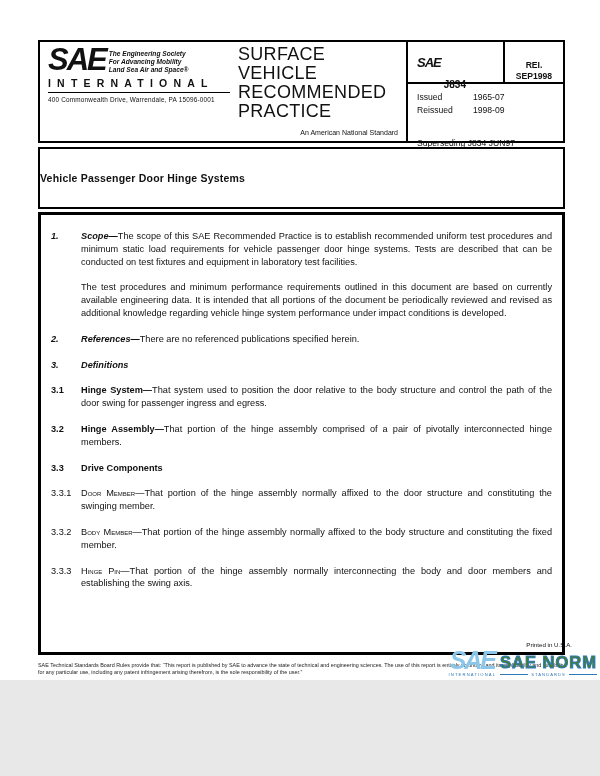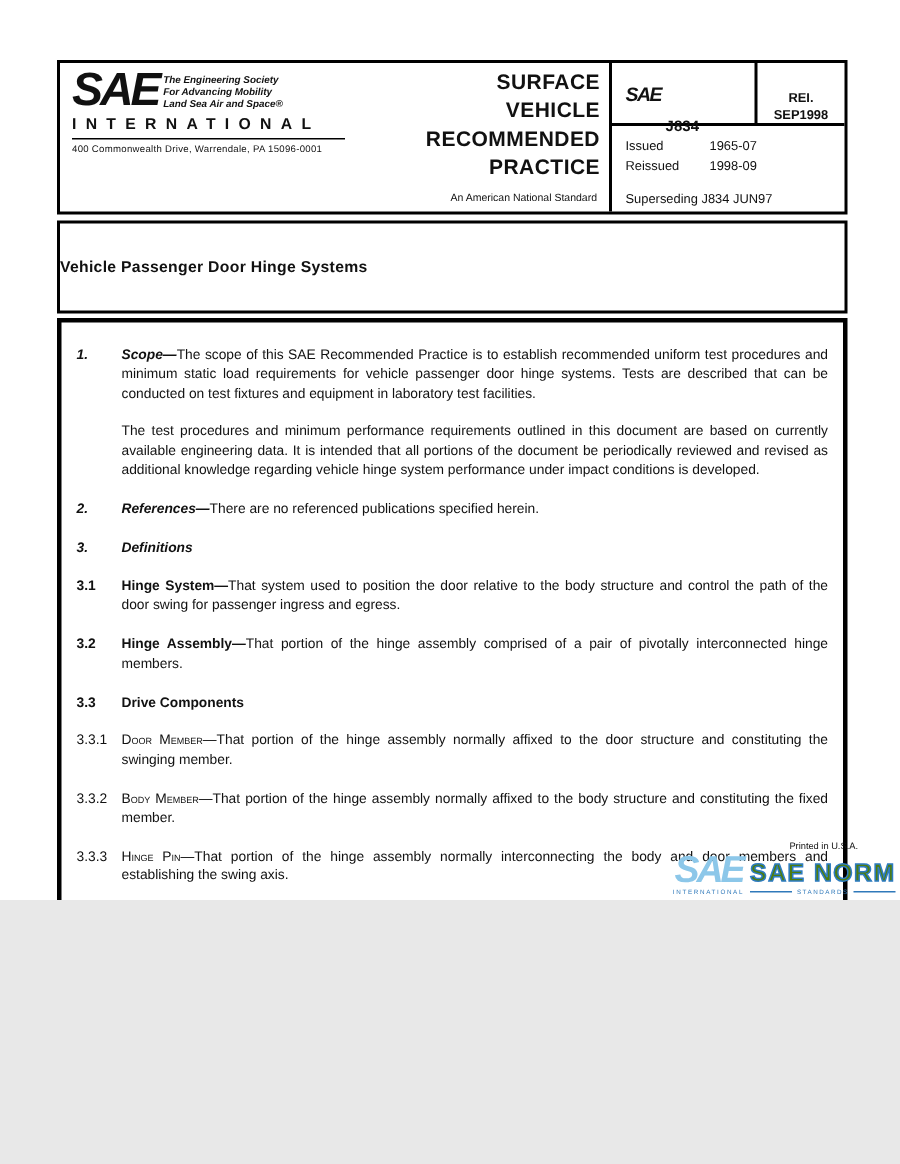--- a/index.html
+++ b/index.html
@@ -1,45 +1,45 @@
 <!DOCTYPE html>
 <html><head>
 <meta charset="utf-8">
 <style>
   * { margin:0; padding:0; box-sizing:border-box; }
   html,body { background:#e8e8e8; }
   .page {
-    position:relative; width:600px; height:600px; background:#ffffff;
+    position:relative; width:600px; height:680px; background:#ffffff;
     font-family:"Liberation Sans", sans-serif; color:#111; overflow:hidden;
     margin:0 auto;
   }
   .content { position:absolute; left:38px; top:40px; width:527px; }
 
   
   .header { display:flex; border:2px solid #000; height:103px; }
   .header-main { flex:1; display:flex; }
   .logo-block { width:192px; padding:4px 2px 0 8px; }
   .logo-row { display:flex; align-items:flex-start; }
   .sae-big { font-weight:900; font-style:italic; font-size:31px; line-height:28px; letter-spacing:-2px; }
   .tagline { font-weight:bold; font-style:italic; font-size:6.6px; line-height:8.2px; padding-top:4px; padding-left:3px; white-space:nowrap; }
   .intl { font-weight:bold; font-size:10.5px; letter-spacing:6.2px; white-space:nowrap; border-bottom:1.5px solid #000; padding:2px 0 3px 0; }
   .addr { font-size:6.4px; padding-top:3px; letter-spacing:0.2px; white-space:nowrap; }
   .doctype-block { flex:1; padding:3px 6px 2px 6px; display:flex; flex-direction:column; }
-  .doctype { font-weight:bold; font-size:14px; line-height:19px; letter-spacing:0.3px;text-align:right; }
+  .doctype { font-weight:normal; font-size:18px; line-height:19px; letter-spacing:0.3px; }
   .ansi { margin-top:auto; font-size:7px; text-align:right; padding:0 2px 3px 0; }
   .header-right { width:157px; border-left:2px solid #000; display:flex; flex-direction:column; }
   .hr-top { display:flex; border-bottom:2px solid #000; height:42px; }
   .code-cell { flex:1; display:flex; align-items:center; padding-left:9px; }
   .code-sae { font-weight:900; font-style:italic; font-size:13px; letter-spacing:-1px; }
   .code-num { font-weight:bold; font-size:10px; padding-left:3px;margin-top:44px; }
   .rev-box { width:60px; border-left:2px solid #000; display:flex; flex-direction:column; align-items:center; justify-content:flex-end; font-weight:bold; font-size:8.6px; line-height:11px; text-align:center; }
   .hr-bottom { flex:1; padding:7px 0 0 9px; font-size:8.6px; line-height:13px; }
   .issue-row { display:flex; }
   .issue-label { width:56px; }
-  .superseding { margin-top:9px; }
+  .superseding { margin-top:20px; }
 
   
   .title-box { border:2px solid #000; height:62px; margin-top:4px; display:flex; align-items:center; justify-content:flex-start; }
   .doc-title { font-weight:bold; font-size:10.5px; letter-spacing:0.2px; }
 
   
   .main-box { border:3px solid #000; height:443px; margin-top:3px; padding:15px 10px 8px 10px; font-size:9.2px; line-height:12.8px; }
   .sec { display:flex; margin-bottom:13px; }
   .sec-num { width:30px; flex-shrink:0; }
   .sec-body { flex:1; text-align:justify; }

